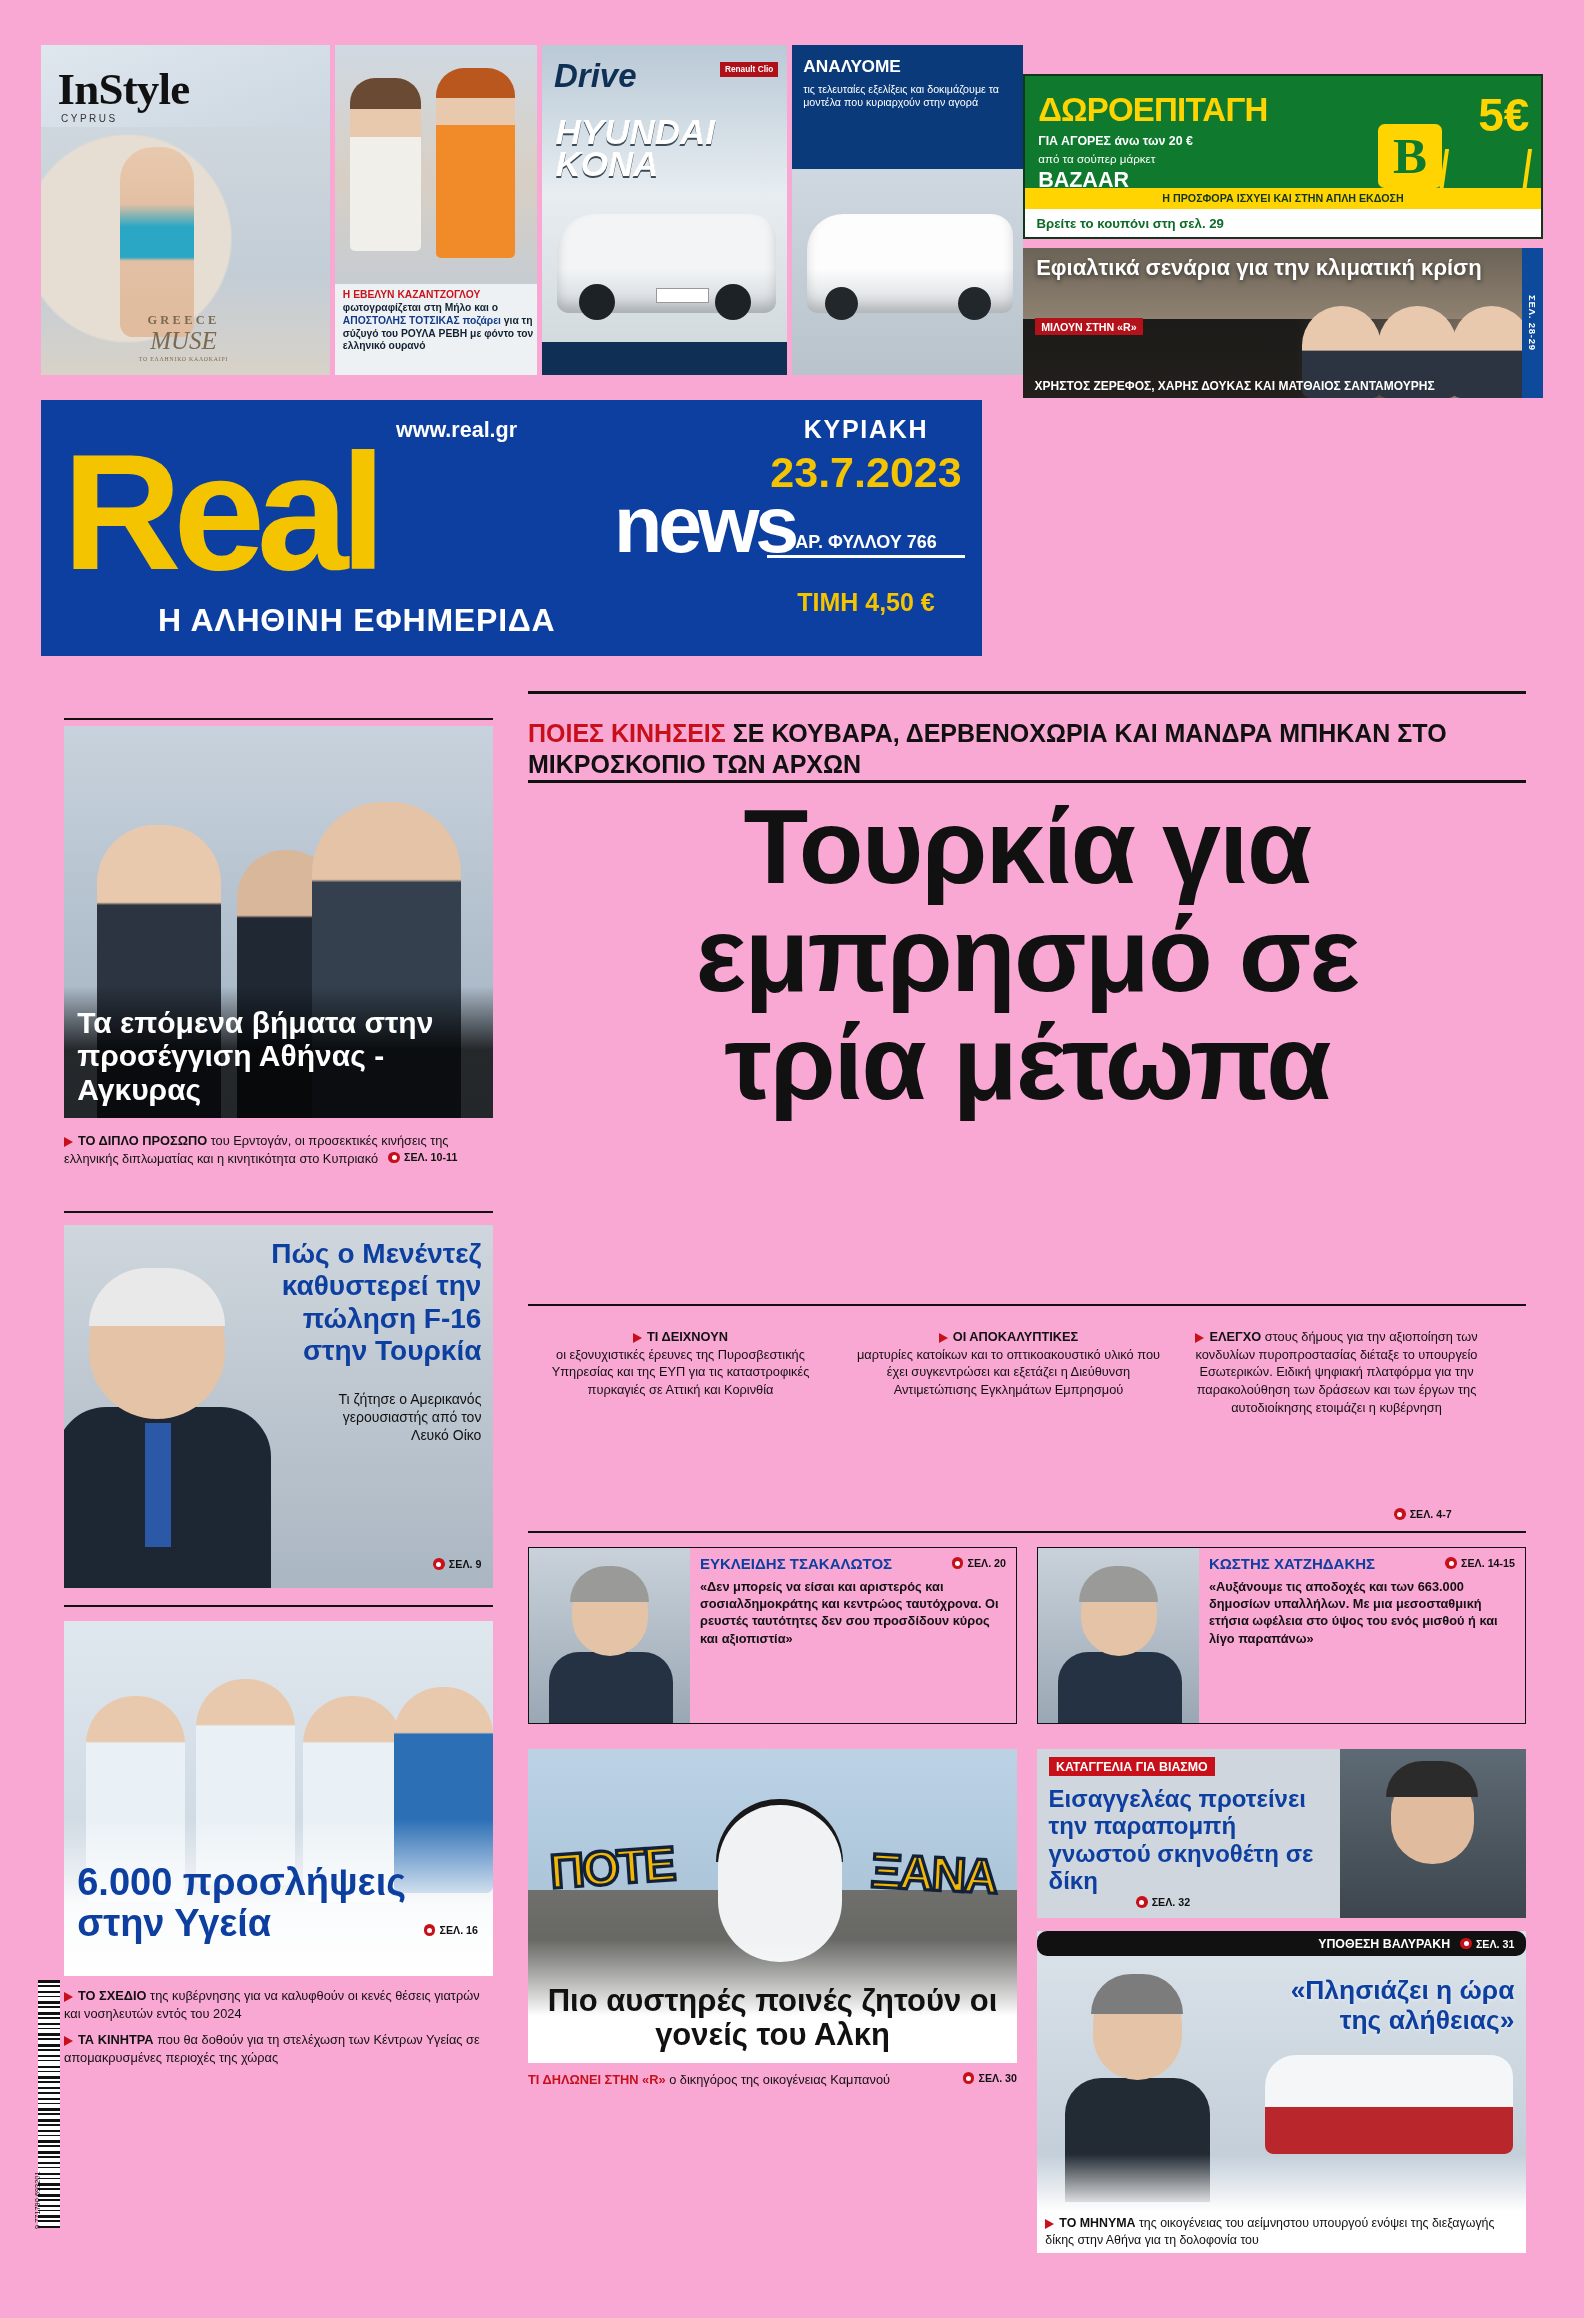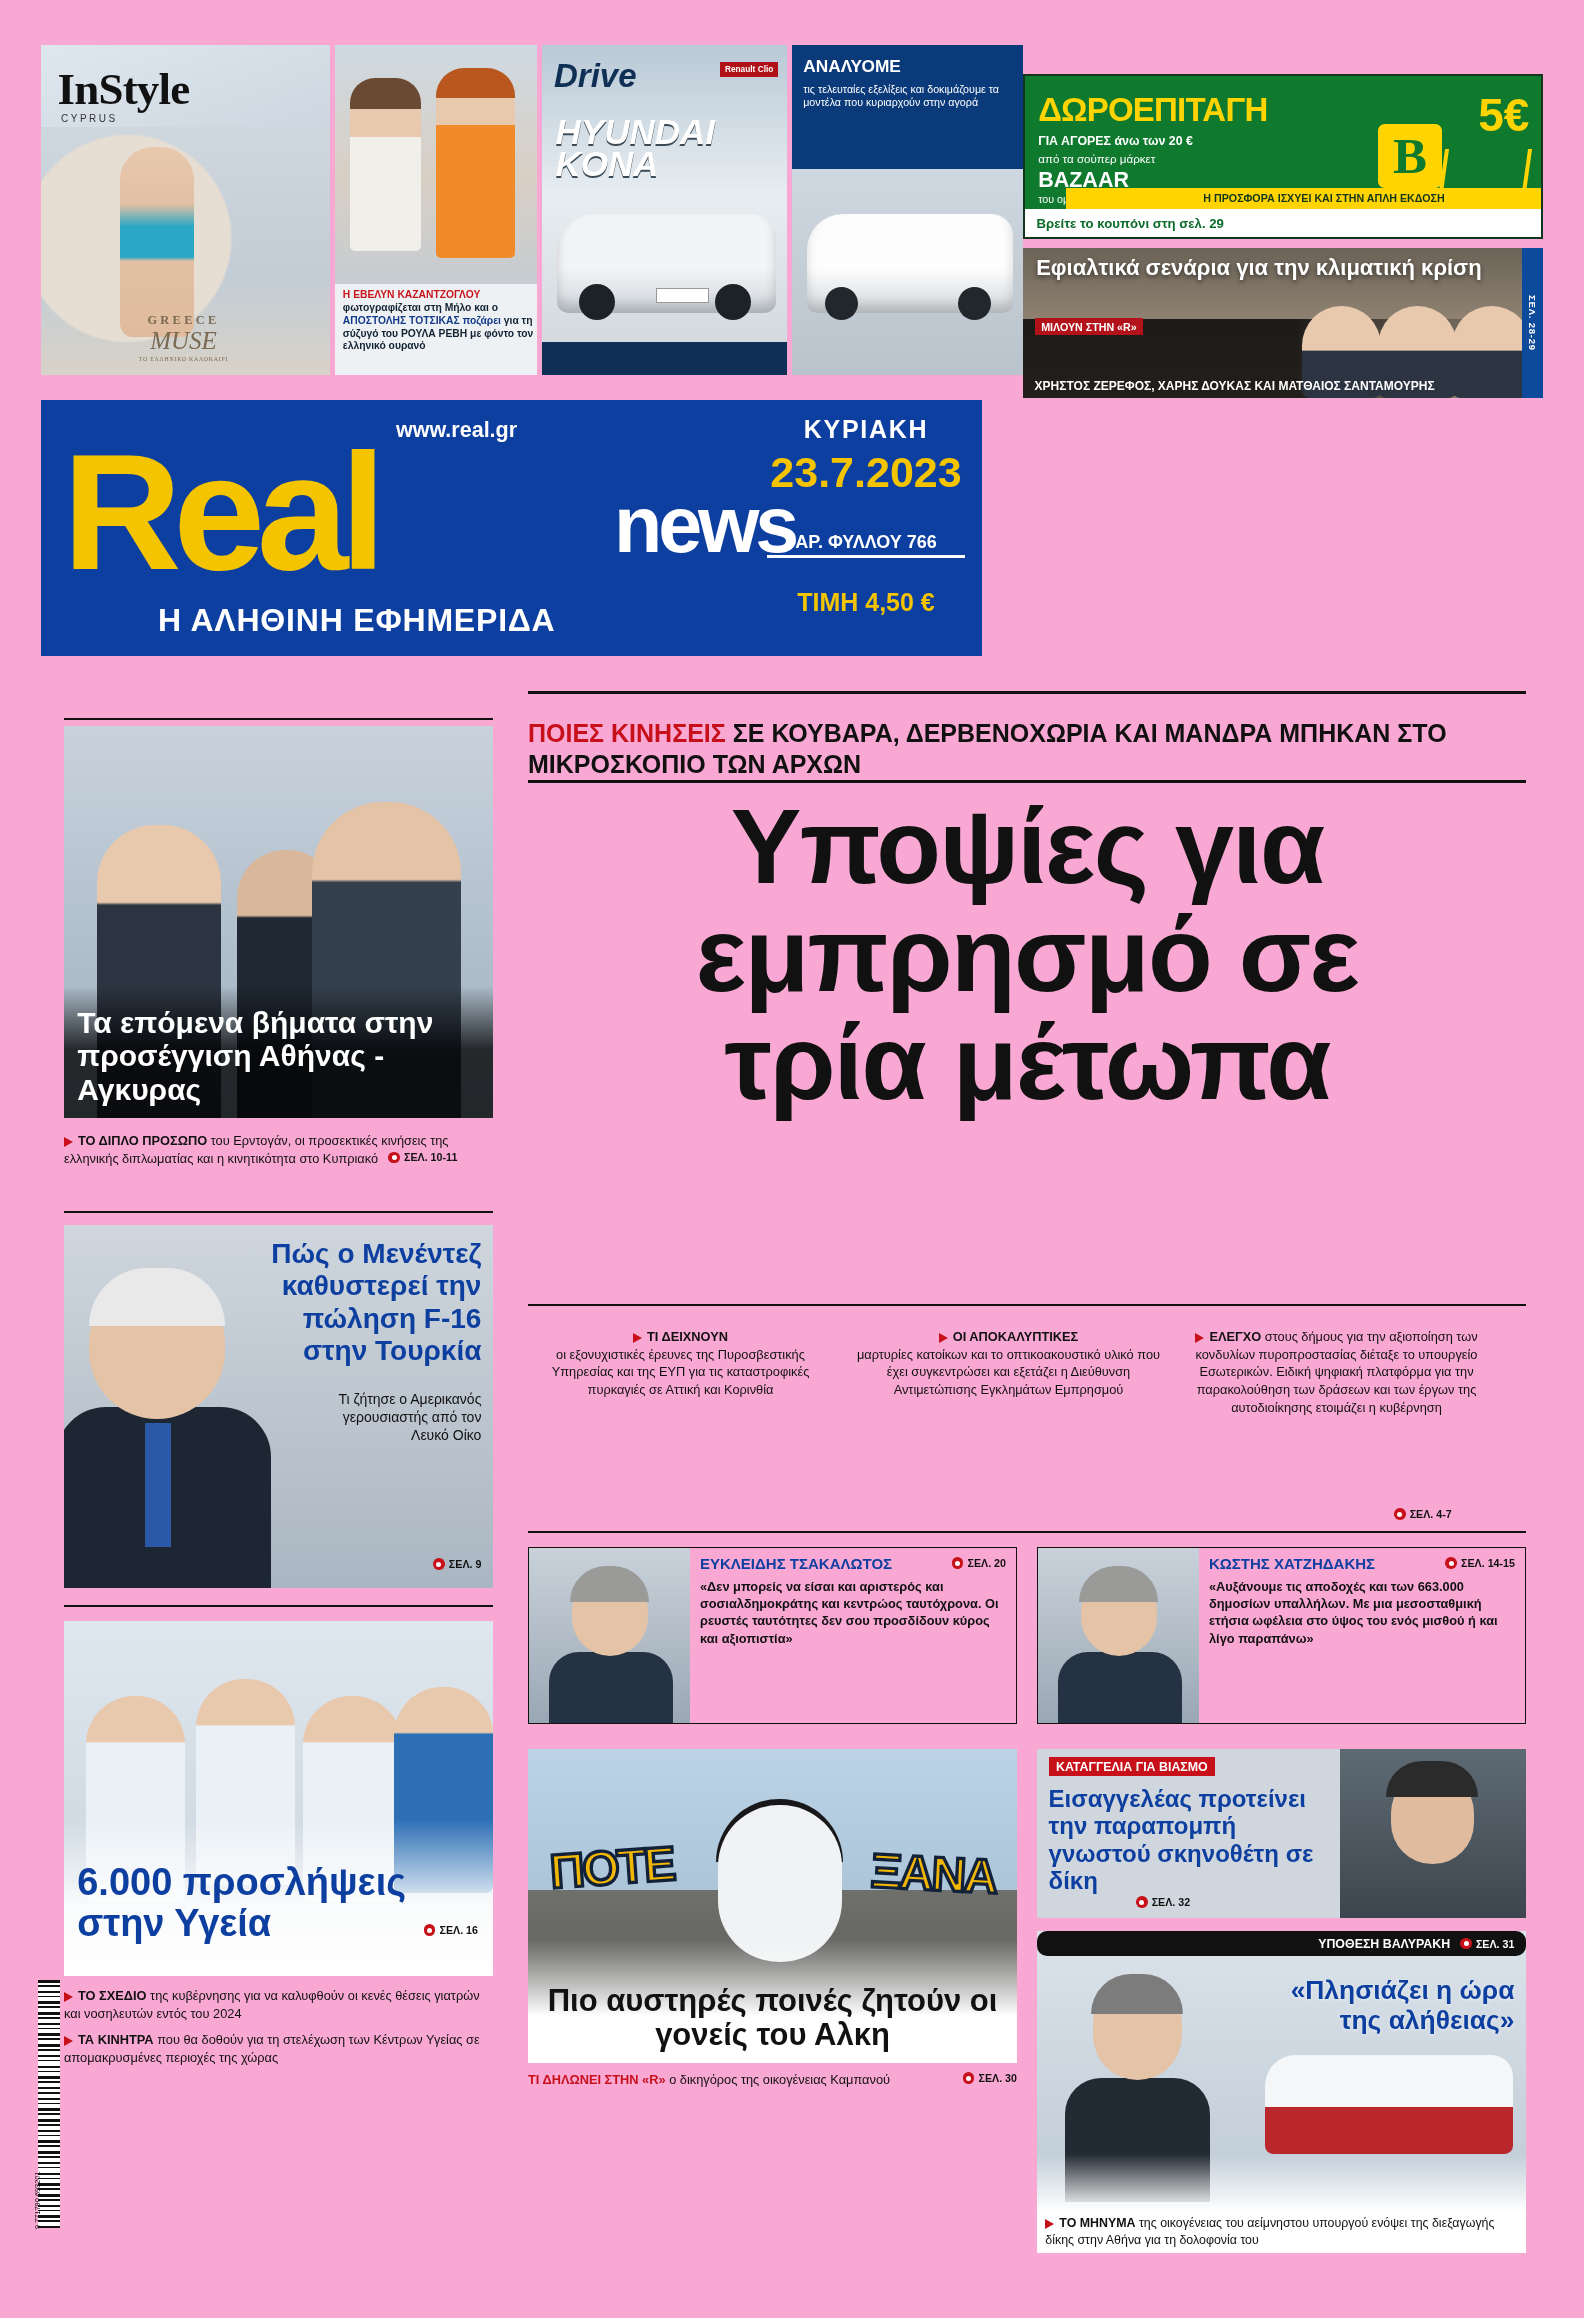--- a/index.html
+++ b/index.html
@@ -57,21 +57,21 @@
   .bazaar{position:absolute;left:1023px;top:74px;width:520px;height:165px;background:#0f7a2e;border:2.5px solid #12361c;box-sizing:border-box;overflow:hidden;}
   .bazaar .euro{position:absolute;right:11.6px;top:11.6px;font-size:46px;font-weight:700;color:#ffd400;}
   .bazaar .t1{position:absolute;left:13.2px;top:15px;font-size:33px;font-weight:700;color:#ffd400;letter-spacing:-0.8px;}
   .bazaar .t2{position:absolute;left:13.2px;top:58px;font-size:12.4px;color:#fff;font-weight:700;}
   .bazaar .t3{position:absolute;left:13.2px;top:76px;font-size:11.6px;color:#fff;}
   .bazaar .t4{position:absolute;left:13.2px;top:92px;font-size:21.5px;font-weight:700;color:#fff;}
   .bazaar .t5{position:absolute;left:13.2px;top:117px;font-size:10.7px;color:#fff;}
   .bazaar .logo{position:absolute;right:99px;top:48px;width:64px;height:64px;background:#ffd400;border-radius:6.6px;}
   .bazaar .logo:after{content:"B";position:absolute;left:15px;top:3.3px;font-size:51px;font-weight:700;color:#0f7a2e;font-family:"Liberation Serif",serif;}
   .bazaar .cart{position:absolute;right:13.2px;bottom:30px;width:79px;height:54px;border:4.1px solid #ffd400;border-top:none;transform:skewX(-8deg);}
-  .bazaar .strip{position:absolute;left:0;bottom:28px;width:100%;height:21.5px;background:#ffd400;color:#12361c;font-size:10.7px;font-weight:700;display:flex;align-items:center;justify-content:center;margin-left:41px;}
+  .bazaar .strip{position:absolute;left:0;bottom:28px;width:100%;height:21.5px;background:#ffd400;color:#12361c;font-size:10.7px;font-weight:700;display:flex;align-items:center;justify-content:center;}
   .bazaar .strip2{position:absolute;left:0;bottom:0;width:100%;height:28px;background:#fff;color:#0b6b28;font-size:13.2px;font-weight:700;display:flex;align-items:center;padding-left:11.6px;box-sizing:border-box;}
 
   
   .climate{position:absolute;left:1023px;top:248px;width:520px;height:150px;background:#1a1a1a;overflow:hidden;}
   .climate .bg{position:absolute;inset:0;background:linear-gradient(180deg,#6b6357 0%,#8d8070 45%,#b3a188 100%);}
   .climate h3{position:absolute;left:13.2px;top:8.3px;margin:0;width:462px;font-size:22px;line-height:1.1;font-weight:700;color:#fff;text-shadow:0 1.7px 5px rgba(0,0,0,.55);}
   .climate .tab{position:absolute;right:0;top:0;width:21.5px;height:150px;background:#0e4a9c;color:#fff;font-size:9.5px;font-weight:700;writing-mode:vertical-rl;display:flex;align-items:center;justify-content:center;letter-spacing:0.8px;}
   .climate .band{position:absolute;left:0;bottom:0;width:498px;height:79px;background:linear-gradient(90deg,rgba(10,10,10,.86) 0 55%,rgba(10,10,10,0) 100%);}
   .climate .milo{position:absolute;left:11.6px;bottom:63px;background:#b3121a;color:#fff;font-size:10.7px;font-weight:700;padding:2.5px 6.6px;}
   .climate .names{position:absolute;left:11.6px;bottom:5px;color:#fff;font-size:12px;font-weight:700;line-height:1.18;}
@@ -284,21 +284,21 @@
     <div class="mast-line"></div>
   </div>
 
   <div class="rule" style="left:528px;top:691px;width:998px;height:2.5px;"></div>
   <div class="kicker">
     <span class="red">ΠΟΙΕΣ ΚΙΝΗΣΕΙΣ</span><span> ΣΕ ΚΟΥΒΑΡΑ, ΔΕΡΒΕΝΟΧΩΡΙΑ ΚΑΙ ΜΑΝΔΡΑ ΜΠΗΚΑΝ ΣΤΟ ΜΙΚΡΟΣΚΟΠΙΟ ΤΩΝ ΑΡΧΩΝ</span>
   </div>
   <div class="rule" style="left:528px;top:780px;width:998px;height:2.5px;"></div>
 
   <div class="mainhl">
-    <div>Υποψίες για</div>
+    <div>Τουρκία για</div>
     <div>εμπρησμό σε</div>
     <div>τρία μέτωπα</div>
   </div>
 
   <div class="rule" style="left:528px;top:1304px;width:998px;height:1.7px;"></div>
 
   <div class="cols3">
     <div class="c">
       <span class="tri"></span><b>ΤΙ ΔΕΙΧΝΟΥΝ</b>
       <div>οι εξονυχιστικές έρευνες της Πυροσβεστικής Υπηρεσίας και της ΕΥΠ για τις καταστροφικές πυρκαγιές σε Αττική και Κορινθία</div>

